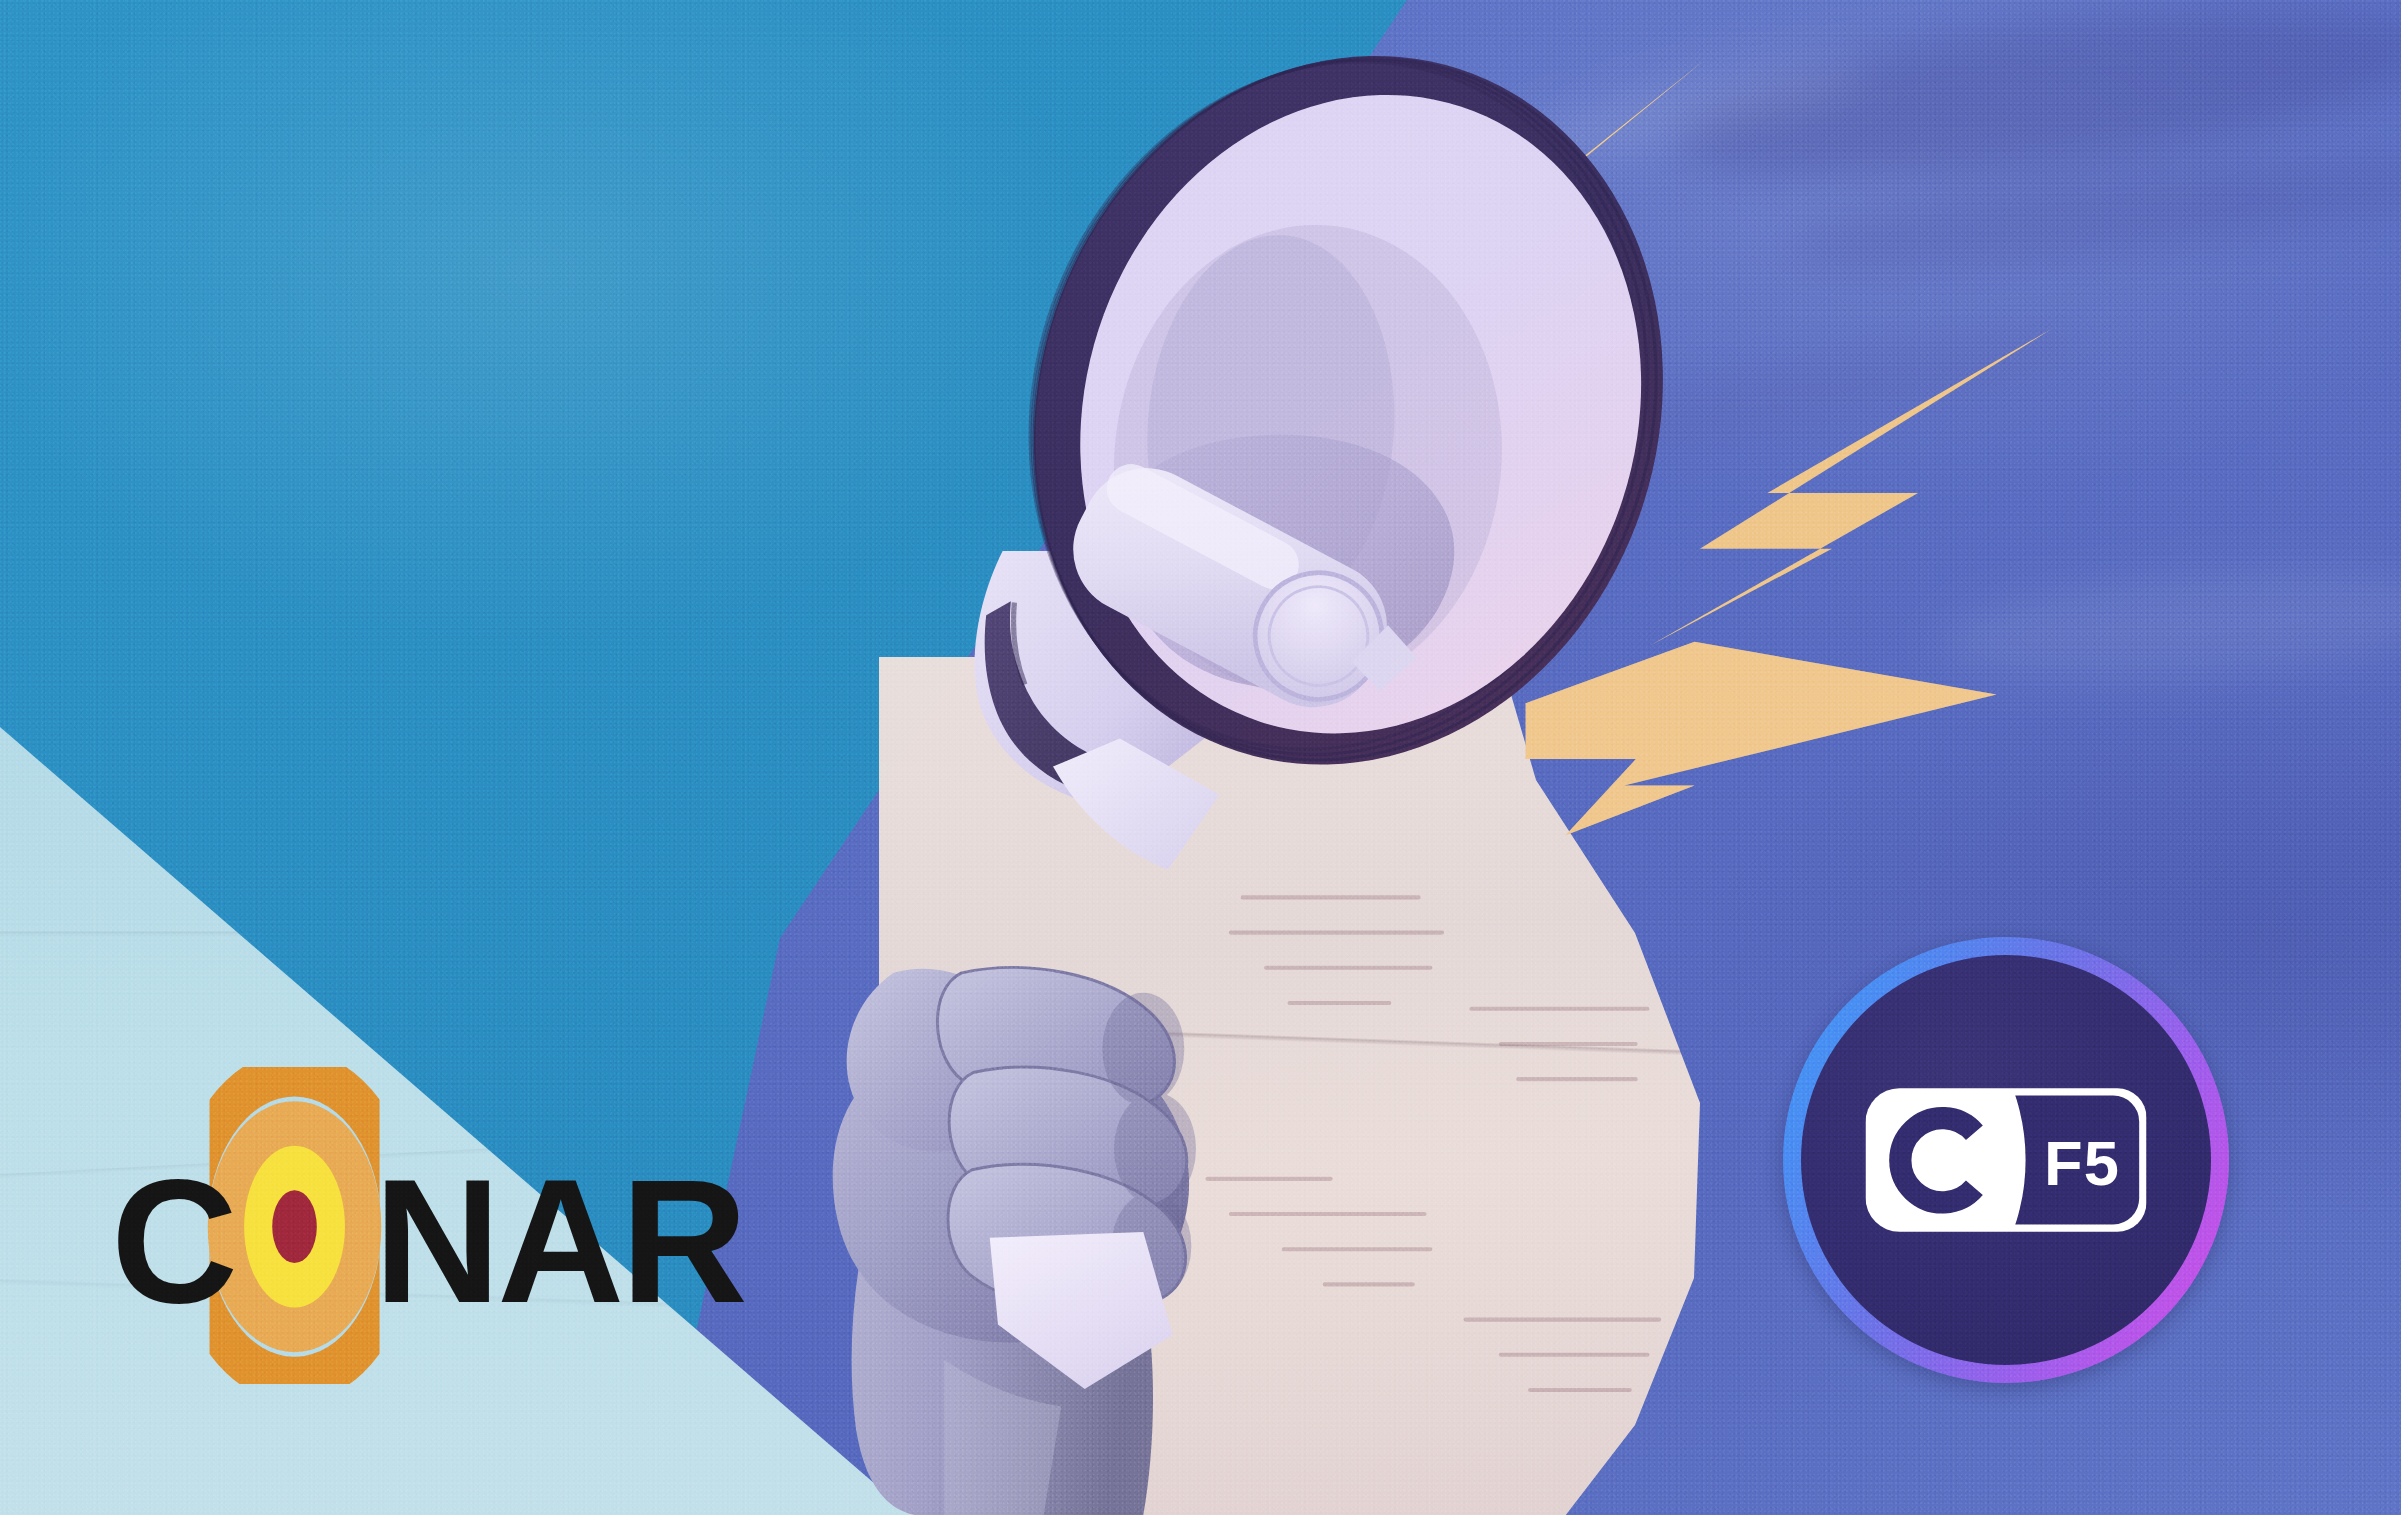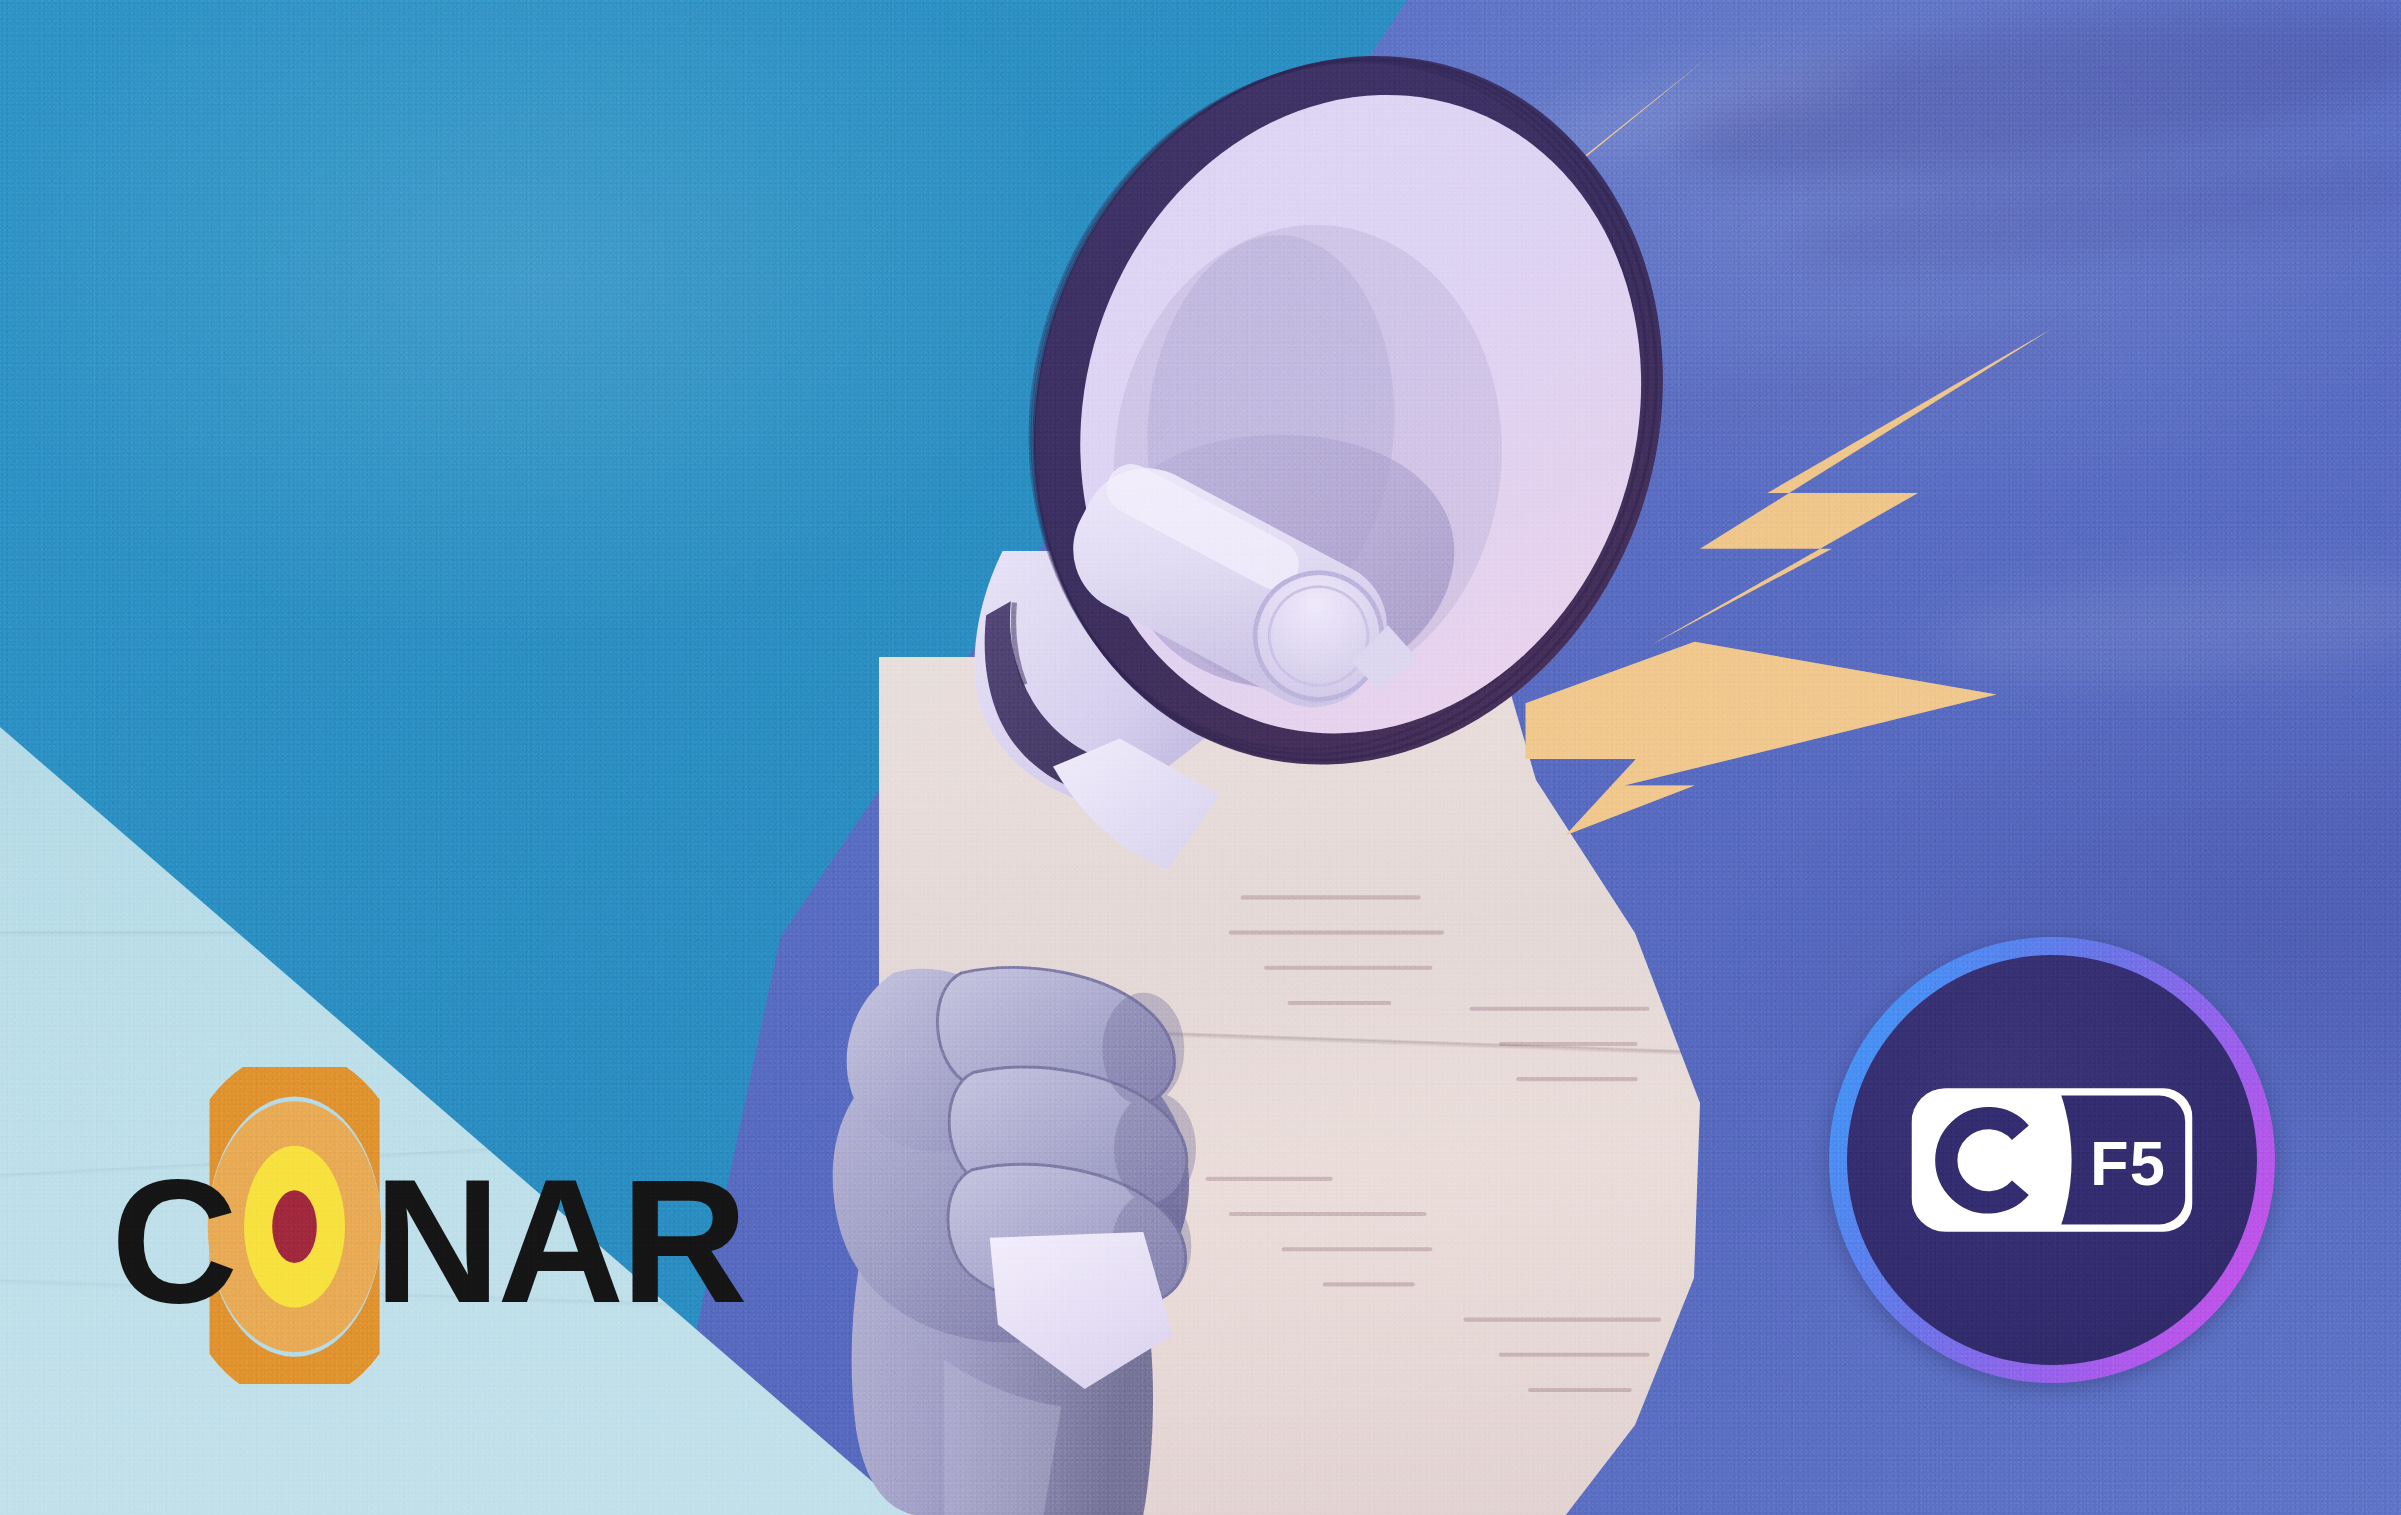--- a/index.html
+++ b/index.html
@@ -93,21 +93,21 @@
     position:absolute;left:0;top:0;width:100%;height:100%;
     font-family:"Liberation Sans", sans-serif;
     font-weight:700;
     font-size:300px;
     letter-spacing:-6px;
     color:#151515;
     line-height:540px;
   }
 
   
-  .cf5{position:absolute;left:1829px;top:937px;width:446px;height:446px;}
+  .cf5{position:absolute;left:1783px;top:937px;width:446px;height:446px;}
   .cf5-ring{
     position:absolute;inset:0;border-radius:50%;
     background:linear-gradient(118deg,#3d9bf5 0%,#4b8cf2 18%,#6a73e6 42%,#9a5fec 68%,#c252e8 88%,#c855e9 100%);
     box-shadow:0 5.9px 20px rgba(25,25,70,.30);
   }
   .cf5-face{
     position:absolute;left:17.6px;top:17.6px;right:17.6px;bottom:17.6px;
     border-radius:50%;
     background:radial-gradient(circle at 38% 30%, #3b3476 0%, #332c6e 55%, #2e2865 100%);
   }

